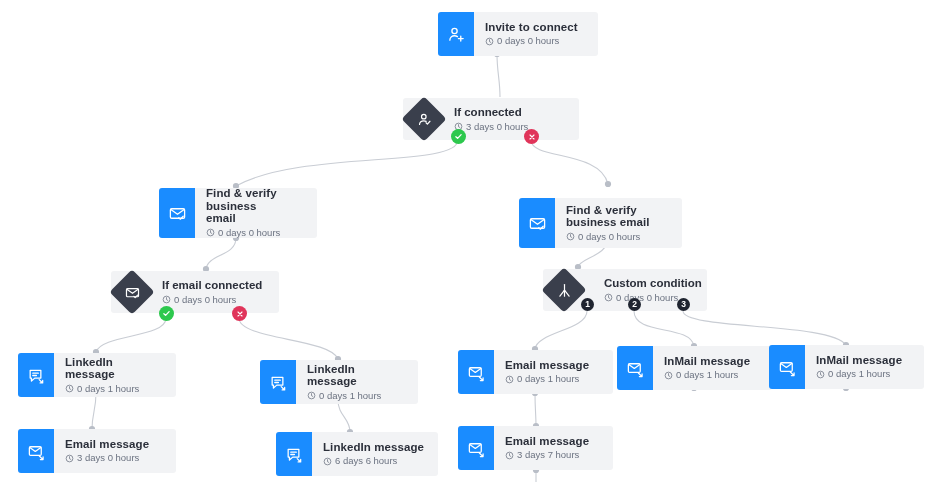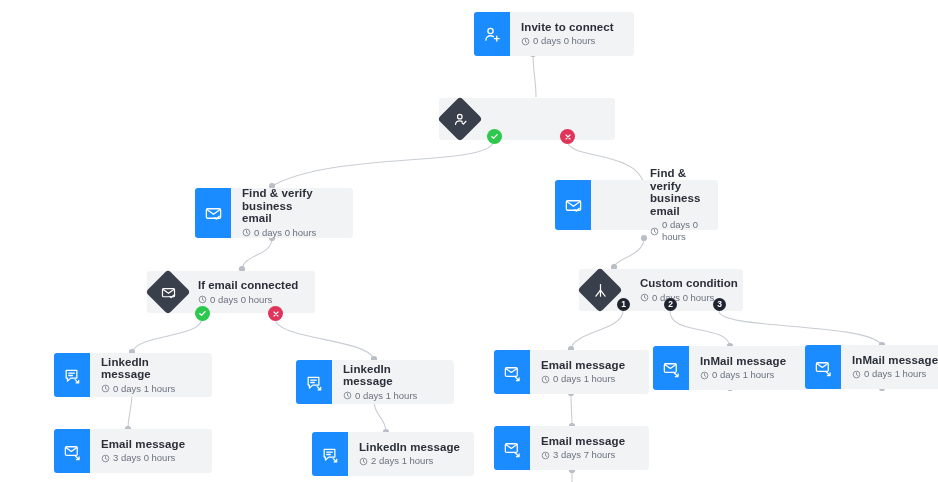--- a/index.html
+++ b/index.html
@@ -3,21 +3,21 @@
 <meta charset="utf-8">
 <style>
   html,body{margin:0;padding:0;}
   body{
     width:938px;height:482px;
     background:#ffffff;
     font-family:"Liberation Sans","DejaVu Sans",sans-serif;
     overflow:hidden;
     position:relative;
   }
-  #canvas{position:absolute;left:0;top:0;width:854px;height:482px;margin-left:36px;}
+  #canvas{position:absolute;left:0;top:0;width:854px;height:482px;}
   #edges{position:absolute;left:0;top:0;width:938px;height:482px;pointer-events:none;}
 
   
   .node{
     position:absolute;
     display:flex;
     align-items:stretch;
     background:#f2f3f5;
     border-radius:3px;
     box-sizing:border-box;
@@ -176,20 +176,30 @@
   <div class="cond" style="left:403px;top:98px;width:176px;">
     <div class="plate"></div>
     <div class="dia">
       <div class="sq"></div>
       <svg width="17" height="17" viewBox="0 0 24 24" fill="none" stroke="#ffffff" stroke-width="1.7" stroke-linecap="round" stroke-linejoin="round">
         <circle cx="11" cy="8" r="3.2"></circle>
         <path d="M5 19c0-3.2 2.6-5.2 6-5.2 1.3 0 2.4.3 3.4.8"></path>
         <path d="M14.2 16.6l1.9 1.9 3.6-4"></path>
       </svg>
     </div>
+    <div class="body">
+      <div class="title">If connected</div>
+      <div class="meta">
+        <svg width="9" height="9" viewBox="0 0 24 24" fill="none" stroke="#6b7280" stroke-width="2">
+          <circle cx="12" cy="12" r="9"></circle>
+            <path d="M12 7v5.4l3.4 2" stroke-linecap="round"></path>
+        </svg>
+        <span>3 days 0 hours</span>
+      </div>
+    </div>
   </div>
   <div class="badge ok" style="left:451px;top:129px;">
     <svg width="9" height="9" viewBox="0 0 24 24" fill="none" stroke="#fff" stroke-width="3.4" stroke-linecap="round" stroke-linejoin="round">
         <path d="M5 12.5l4.6 4.6L19 7"></path>
       </svg>
   </div>
   <div class="badge no" style="left:524px;top:129px;">
     <svg width="8" height="8" viewBox="0 0 24 24" fill="none" stroke="#fff" stroke-width="3.4" stroke-linecap="round">
         <path d="M6 6l12 12M18 6L6 18"></path>
       </svg>
@@ -209,21 +219,21 @@
       <div class="meta">
         <svg width="9" height="9" viewBox="0 0 24 24" fill="none" stroke="#6b7280" stroke-width="2">
           <circle cx="12" cy="12" r="9"></circle>
             <path d="M12 7v5.4l3.4 2" stroke-linecap="round"></path>
         </svg>
         <span>0 days 0 hours</span>
       </div>
     </div>
   </div>
 
-  <div class="node tall" style="left:519px;top:180px;width:163px;gap:48px;">
+  <div class="node tall" style="left:519px;top:198px;width:163px;">
     <div class="tile">
       <svg width="19" height="19" viewBox="0 0 24 24" fill="none" stroke="#ffffff" stroke-width="1.6" stroke-linecap="round" stroke-linejoin="round">
         <rect x="3" y="6" width="18" height="12" rx="1.6"></rect>
         <path d="M3.6 7l8.4 6 8.4-6"></path>
         <path d="M13.6 17.2l2 2 3.6-3.8"></path>
       </svg>
     </div>
     <div class="body">
       <div class="title">Find &amp; verify
 business email</div>
@@ -363,21 +373,21 @@
         <path d="M15.4 17.2l4 4M16.6 21.4h3.2v-3.2"></path>
       </svg>
     </div>
     <div class="body">
       <div class="title">LinkedIn message</div>
       <div class="meta">
         <svg width="9" height="9" viewBox="0 0 24 24" fill="none" stroke="#6b7280" stroke-width="2">
           <circle cx="12" cy="12" r="9"></circle>
             <path d="M12 7v5.4l3.4 2" stroke-linecap="round"></path>
         </svg>
-        <span>2 days 1 hours</span>
+        <span>6 days 6 hours</span>
       </div>
     </div>
   </div>
 
   <div class="node" style="left:458px;top:350px;width:155px;">
     <div class="tile">
       <svg width="19" height="19" viewBox="0 0 24 24" fill="none" stroke="#ffffff" stroke-width="1.6" stroke-linecap="round" stroke-linejoin="round">
         <rect x="3" y="6" width="15" height="11" rx="1.5"></rect>
         <path d="M3.5 6.9l7 5 7-5"></path>
         <path d="M15.6 17.6l4.6 4.6M16.9 22.2h3.4v-3.4"></path>

